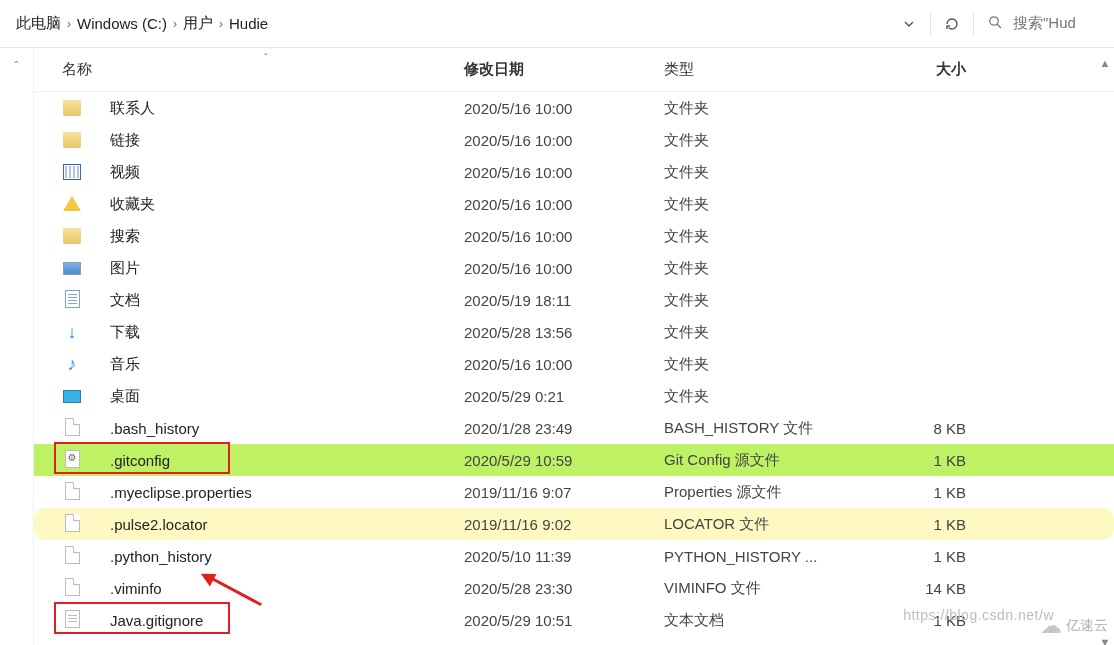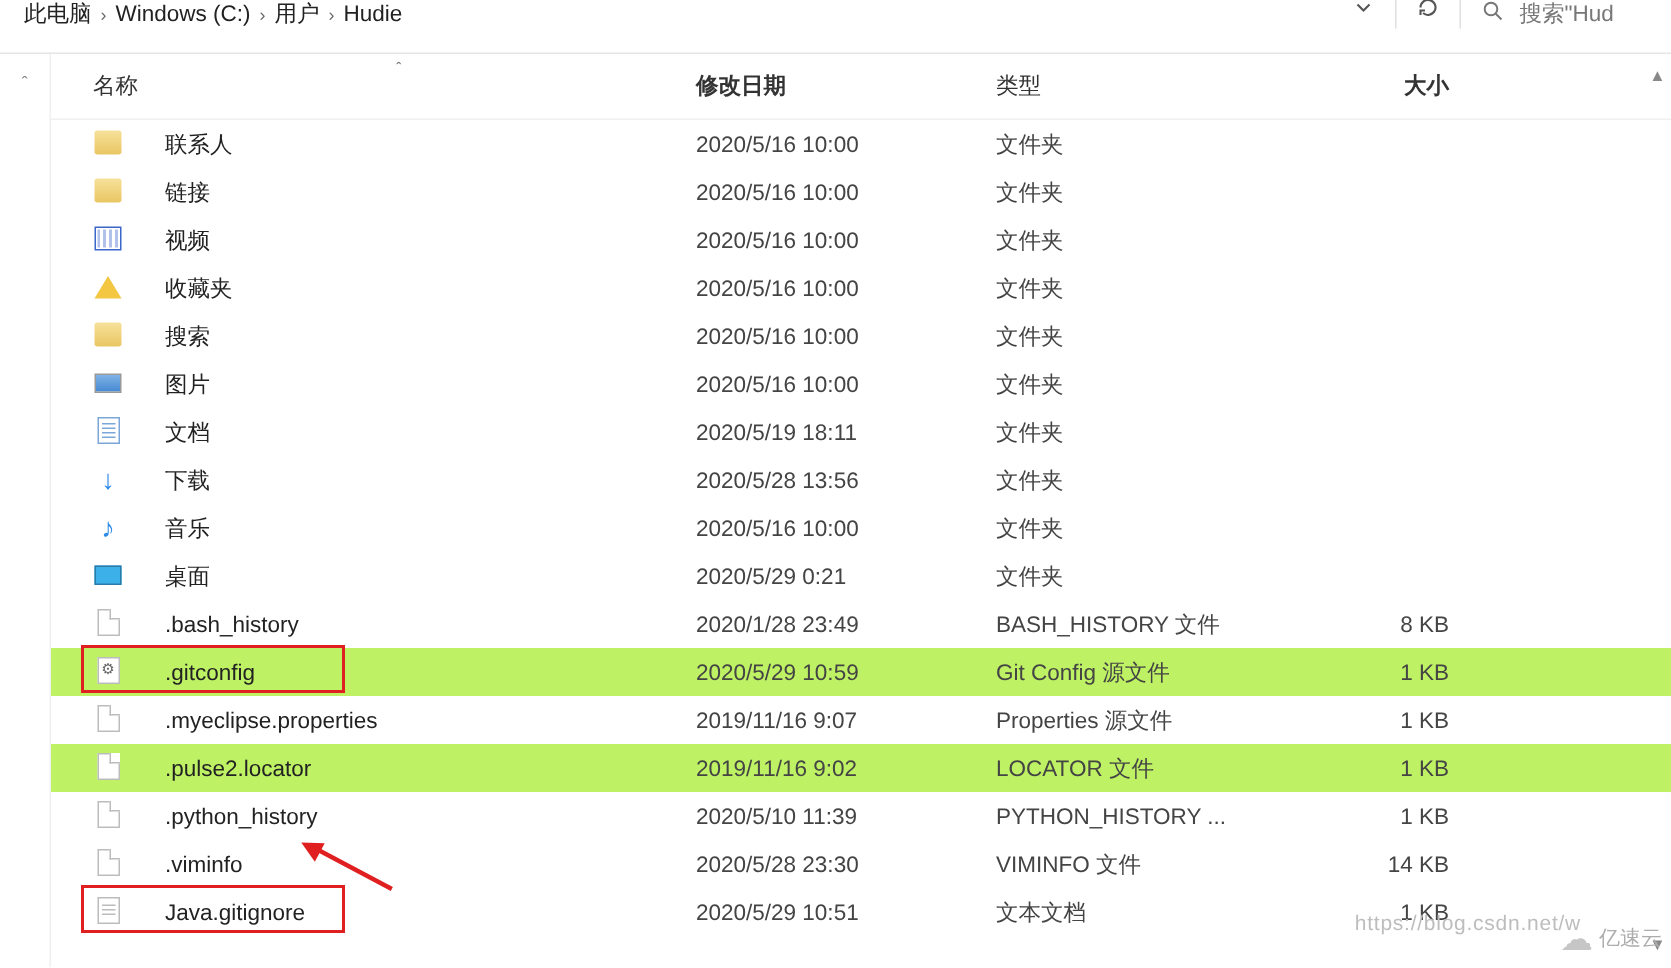--- a/index.html
+++ b/index.html
@@ -7,25 +7,25 @@
     font-family: "Microsoft YaHei", "Segoe UI", sans-serif;
     font-size: 15px;
     color: #222;
     background: #fff;
     width: 1114px;
     height: 645px;
     overflow: hidden;
     position: relative;
   }
   .addressbar {
-    height: 36px;
-    display: flex;
-    align-items: flex-end;
+    height: 48px;
+    display: flex;
+    align-items: center;
     border-bottom: 1px solid #e5e5e5;
-    padding: 16px 6px;
+    padding: 1px 6px;
   }
   .breadcrumbs {
     flex: 1;
     display: flex;
     align-items: center;
     gap: 6px;
     padding-left: 10px;
     color: #222;
   }
   .crumb-sep { color: #666; font-size: 12px; }
@@ -96,21 +96,21 @@
   }
 
   .row {
     display: flex;
     height: 32px;
     align-items: center;
     font-size: 15px;
     color: #222;
   }
   .row.sel { background: #bef264; }
-  .row.hov { background: #bef264; }
+  .row.hov { background: #fef9c3; border-radius: 11px; }
   .row .name-cell {
     width: 430px;
     padding-left: 28px;
     display: flex;
     align-items: center;
     gap: 28px;
   }
   .row .date-cell { width: 200px; color: #444; }
   .row .type-cell { width: 208px; color: #444; }
   .row .size-cell { width: 120px; text-align: right; padding-right: 26px; color: #444; }

